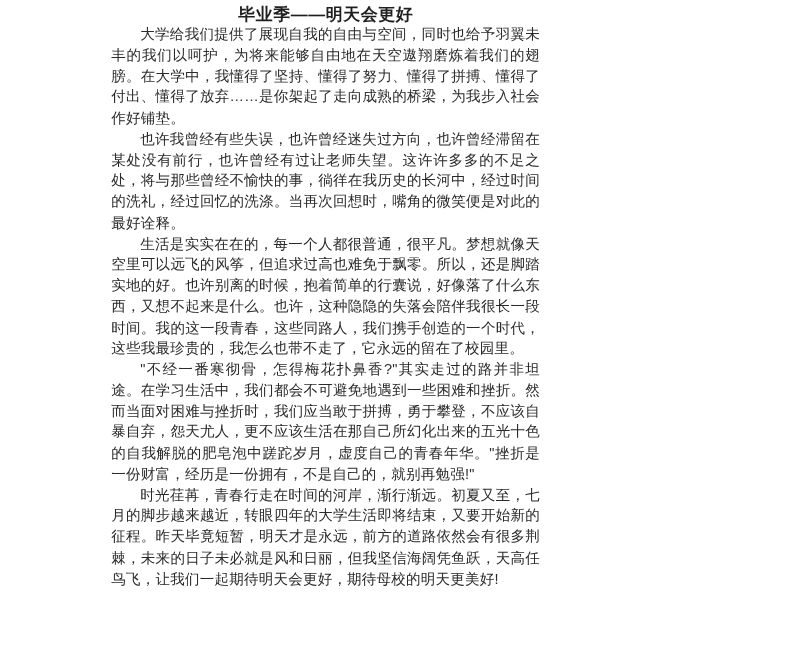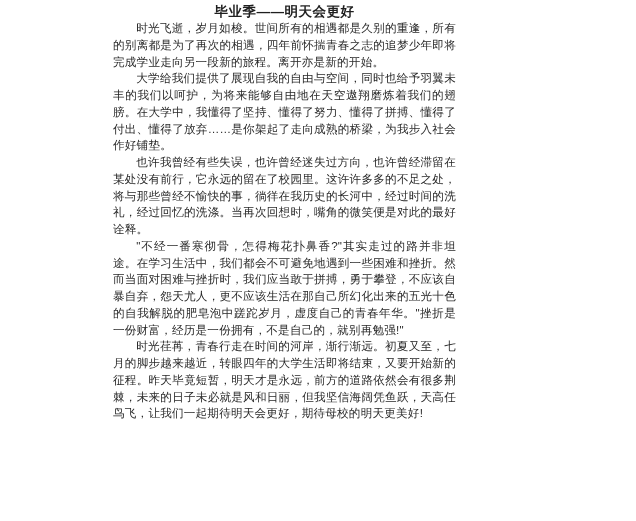--- a/index.html
+++ b/index.html
@@ -12,21 +12,20 @@
     height: 521px;
     overflow: hidden;
     font-family: "Liberation Sans", sans-serif;
   }
   .page {
     box-sizing: border-box;
     width: 516px;
     height: 521px;
     padding: 3px 84px 0 89px;
     background: #ffffff;
-    margin-left: 24px;
   }
   .doc-title {
     margin: 0 0 0 0;
     font-size: 13.5px;
     font-weight: 700;
     color: #1f1f1f;
     text-align: center;
     line-height: 17px;
     letter-spacing: 0.5px;
   }
@@ -42,19 +41,19 @@
     word-break: break-all;
     letter-spacing: 0.2px;
   }
 </style>
 </head>
 <body>
 
 <div class="page">
   <h1 class="doc-title">毕业季——明天会更好</h1>
   <div class="doc-body">
-    <p>时光飞逝，岁月如梭。世间所有的相遇都是久别的重逢，所有的别离都是为了再次的相遇，四年前怀揣青春之志的追梦少年即将完成学业走向另一段新的旅程。离开亦是新的开始。</p>
     <p>大学给我们提供了展现自我的自由与空间，同时也给予羽翼未丰的我们以呵护，为将来能够自由地在天空遨翔磨炼着我们的翅膀。在大学中，我懂得了坚持、懂得了努力、懂得了拼搏、懂得了付出、懂得了放弃……是你架起了走向成熟的桥梁，为我步入社会作好铺垫。</p>
-    <p>也许我曾经有些失误，也许曾经迷失过方向，也许曾经滞留在某处没有前行，它永远的留在了校园里。这许许多多的不足之处，将与那些曾经不愉快的事，徜徉在我历史的长河中，经过时间的洗礼，经过回忆的洗涤。当再次回想时，嘴角的微笑便是对此的最好诠释。</p>
+    <p>也许我曾经有些失误，也许曾经迷失过方向，也许曾经滞留在某处没有前行，也许曾经有过让老师失望。这许许多多的不足之处，将与那些曾经不愉快的事，徜徉在我历史的长河中，经过时间的洗礼，经过回忆的洗涤。当再次回想时，嘴角的微笑便是对此的最好诠释。</p>
+    <p>生活是实实在在的，每一个人都很普通，很平凡。梦想就像天空里可以远飞的风筝，但追求过高也难免于飘零。所以，还是脚踏实地的好。也许别离的时候，抱着简单的行囊说，好像落了什么东西，又想不起来是什么。也许，这种隐隐的失落会陪伴我很长一段时间。我的这一段青春，这些同路人，我们携手创造的一个时代，这些我最珍贵的，我怎么也带不走了，它永远的留在了校园里。</p>
     <p>"不经一番寒彻骨，怎得梅花扑鼻香?"其实走过的路并非坦途。在学习生活中，我们都会不可避免地遇到一些困难和挫折。然而当面对困难与挫折时，我们应当敢于拼搏，勇于攀登，不应该自暴自弃，怨天尤人，更不应该生活在那自己所幻化出来的五光十色的自我解脱的肥皂泡中蹉跎岁月，虚度自己的青春年华。"挫折是一份财富，经历是一份拥有，不是自己的，就别再勉强!"</p>
     <p>时光荏苒，青春行走在时间的河岸，渐行渐远。初夏又至，七月的脚步越来越近，转眼四年的大学生活即将结束，又要开始新的征程。昨天毕竟短暂，明天才是永远，前方的道路依然会有很多荆棘，未来的日子未必就是风和日丽，但我坚信海阔凭鱼跃，天高任鸟飞，让我们一起期待明天会更好，期待母校的明天更美好!</p>
   </div>
 </div>
 
 </body></html>

